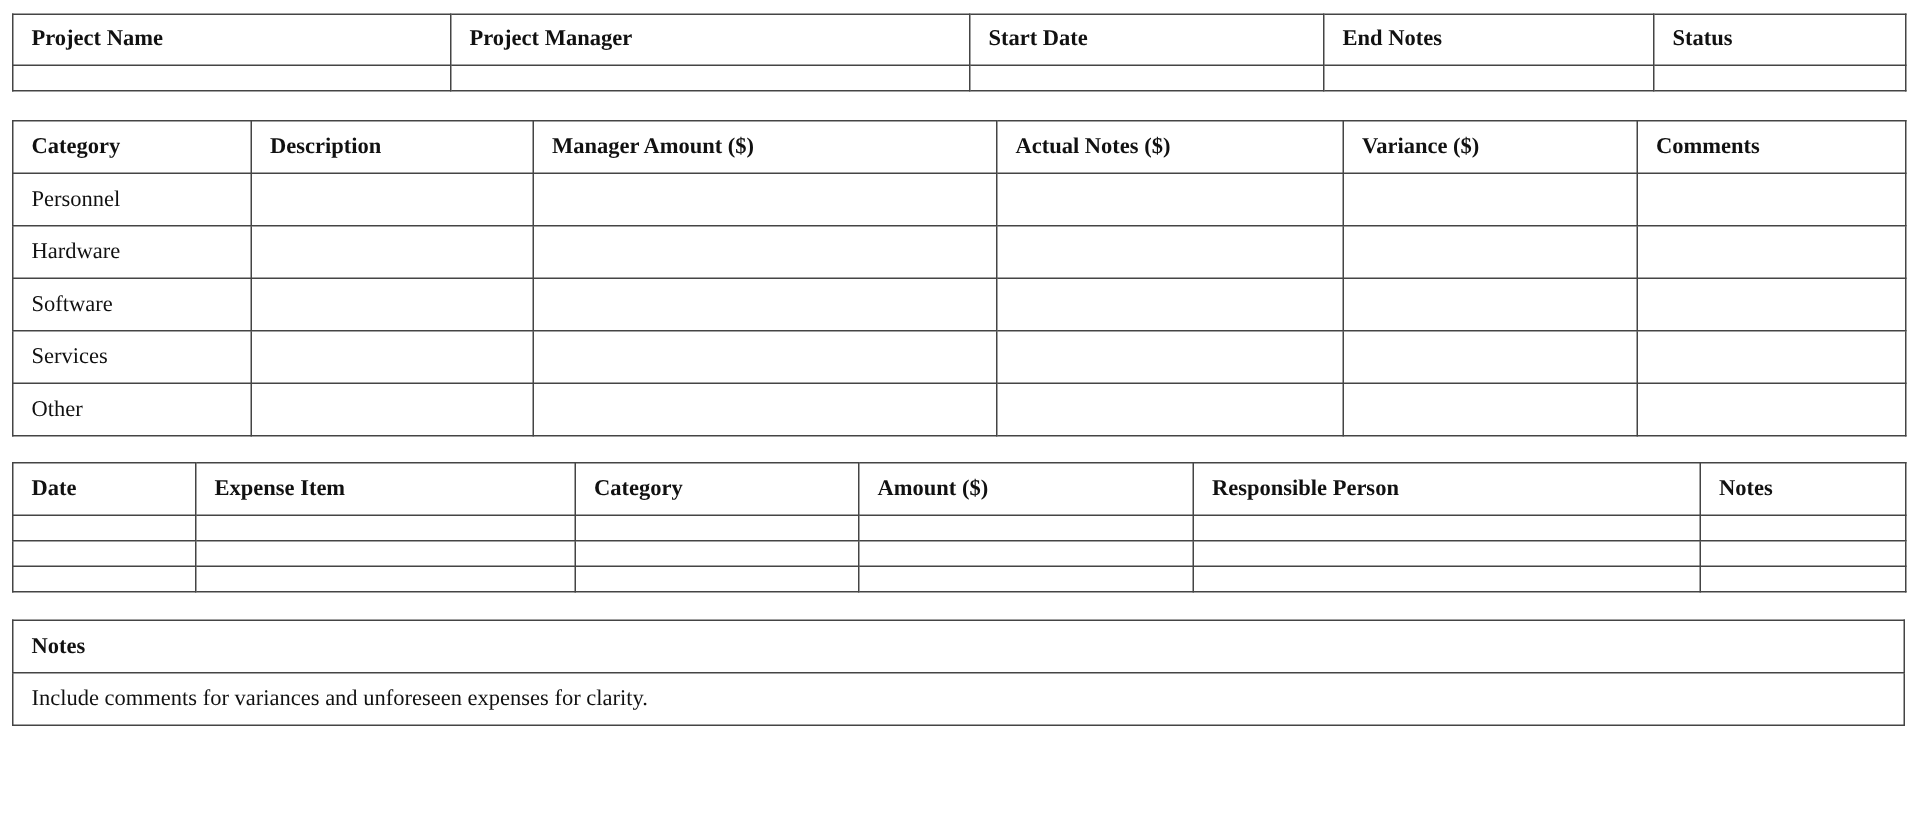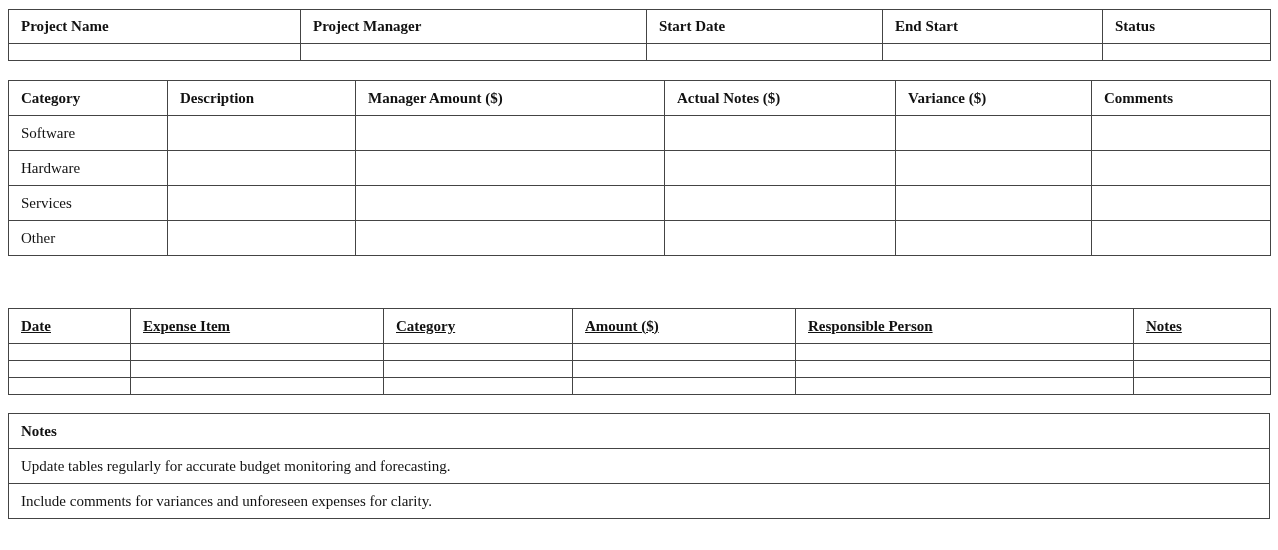--- a/index.html
+++ b/index.html
@@ -19,21 +19,21 @@
     vertical-align: middle;
     white-space: nowrap; overflow: hidden;
   }
   th { font-weight: bold; }
   #t1 { top: 9px; }
   #t1 th { height: 33px; }
   #t1 td { height: 16px; }
   #t2 { top: 80px; }
   #t2 th, #t2 td { height: 34px; }
   #t3 { top: 308px; }
-  #t3 th { height: 34px; text-decoration: underline; }
+  #t3 th { height: 34px; }
   #t3 td { height: 16px; }
   #t4 { top: 413px; }
   #t4 th, #t4 td { height: 34px; }
   #t4 th { font-size: 15px; }
 </style>
 </head>
 <body>
 
 <table id="t1">
   <colgroup>
@@ -41,21 +41,21 @@
       <col style="width:346px">
       <col style="width:236px">
       <col style="width:220px">
       <col style="width:168px">
   </colgroup>
   <tbody>
       <tr>
     <th>Project Name</th>
     <th>Project Manager</th>
     <th>Start Date</th>
-    <th>End Start</th>
+    <th>End Notes</th>
     <th>Status</th>
   </tr>
   <tr>
     <td></td>
     <td></td>
     <td></td>
     <td></td>
     <td></td>
   </tr>
 </tbody>
@@ -73,29 +73,37 @@
   <tbody>
       <tr>
     <th>Category</th>
     <th>Description</th>
     <th>Manager Amount ($)</th>
     <th>Actual Notes ($)</th>
     <th>Variance ($)</th>
     <th>Comments</th>
   </tr>
   <tr>
-    <td>Software</td>
+    <td>Personnel</td>
     <td></td>
     <td></td>
     <td></td>
     <td></td>
     <td></td>
   </tr>
   <tr>
     <td>Hardware</td>
+    <td></td>
+    <td></td>
+    <td></td>
+    <td></td>
+    <td></td>
+  </tr>
+  <tr>
+    <td>Software</td>
     <td></td>
     <td></td>
     <td></td>
     <td></td>
     <td></td>
   </tr>
   <tr>
     <td>Services</td>
     <td></td>
     <td></td>
@@ -158,19 +166,16 @@
   </tr>
 </tbody>
   </table>
 
 <table id="t4">
   <tbody>
       <tr>
     <th>Notes</th>
   </tr>
   <tr>
-    <td>Update tables regularly for accurate budget monitoring and forecasting.</td>
-  </tr>
-  <tr>
     <td>Include comments for variances and unforeseen expenses for clarity.</td>
   </tr>
 </tbody>
   </table>
 
 </body></html>

